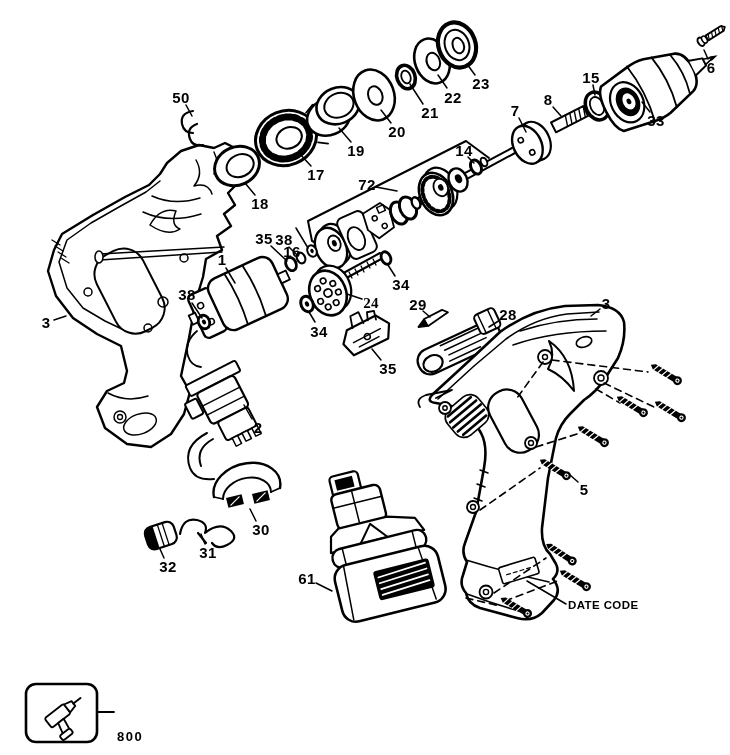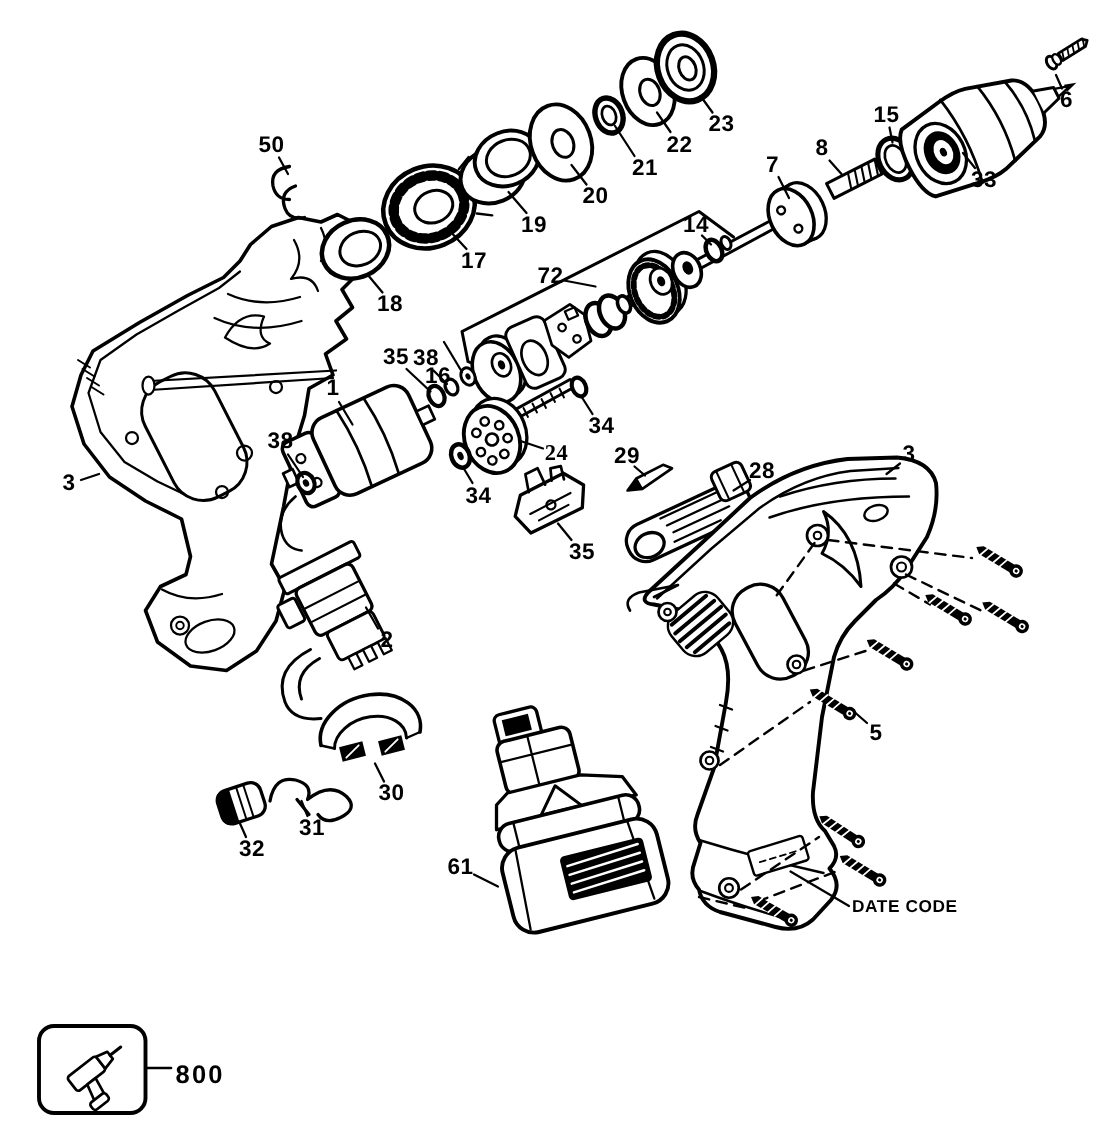--- a/index.html
+++ b/index.html
@@ -8,21 +8,21 @@
     font-family:"Liberation Sans",sans-serif;overflow:hidden;
   }
   svg.art{position:absolute;left:0;top:0;}
   .callout{
     position:absolute;transform:translate(-50%,-50%);
     font-weight:bold;font-size:15px;line-height:1;color:#000;
     white-space:nowrap;letter-spacing:0.3px;
   }
   .txt{position:absolute;font-weight:bold;color:#000;white-space:nowrap;line-height:1;}
   .datecode{left:568px;top:600px;font-size:11.5px;letter-spacing:0.4px;}
-  .ref800{left:117px;top:708px;font-size:17px;letter-spacing:1.5px;}
+  .ref800{left:117px;top:730px;font-size:13px;letter-spacing:1.5px;}
   #leaders line{stroke:#000;stroke-width:1.5;}
 </style>
 </head>
 <body>
 
 <div class="canvas">
 
 <svg class="art" width="730" height="755" viewBox="0 0 730 755">
 <defs>
   <g id="screw">

